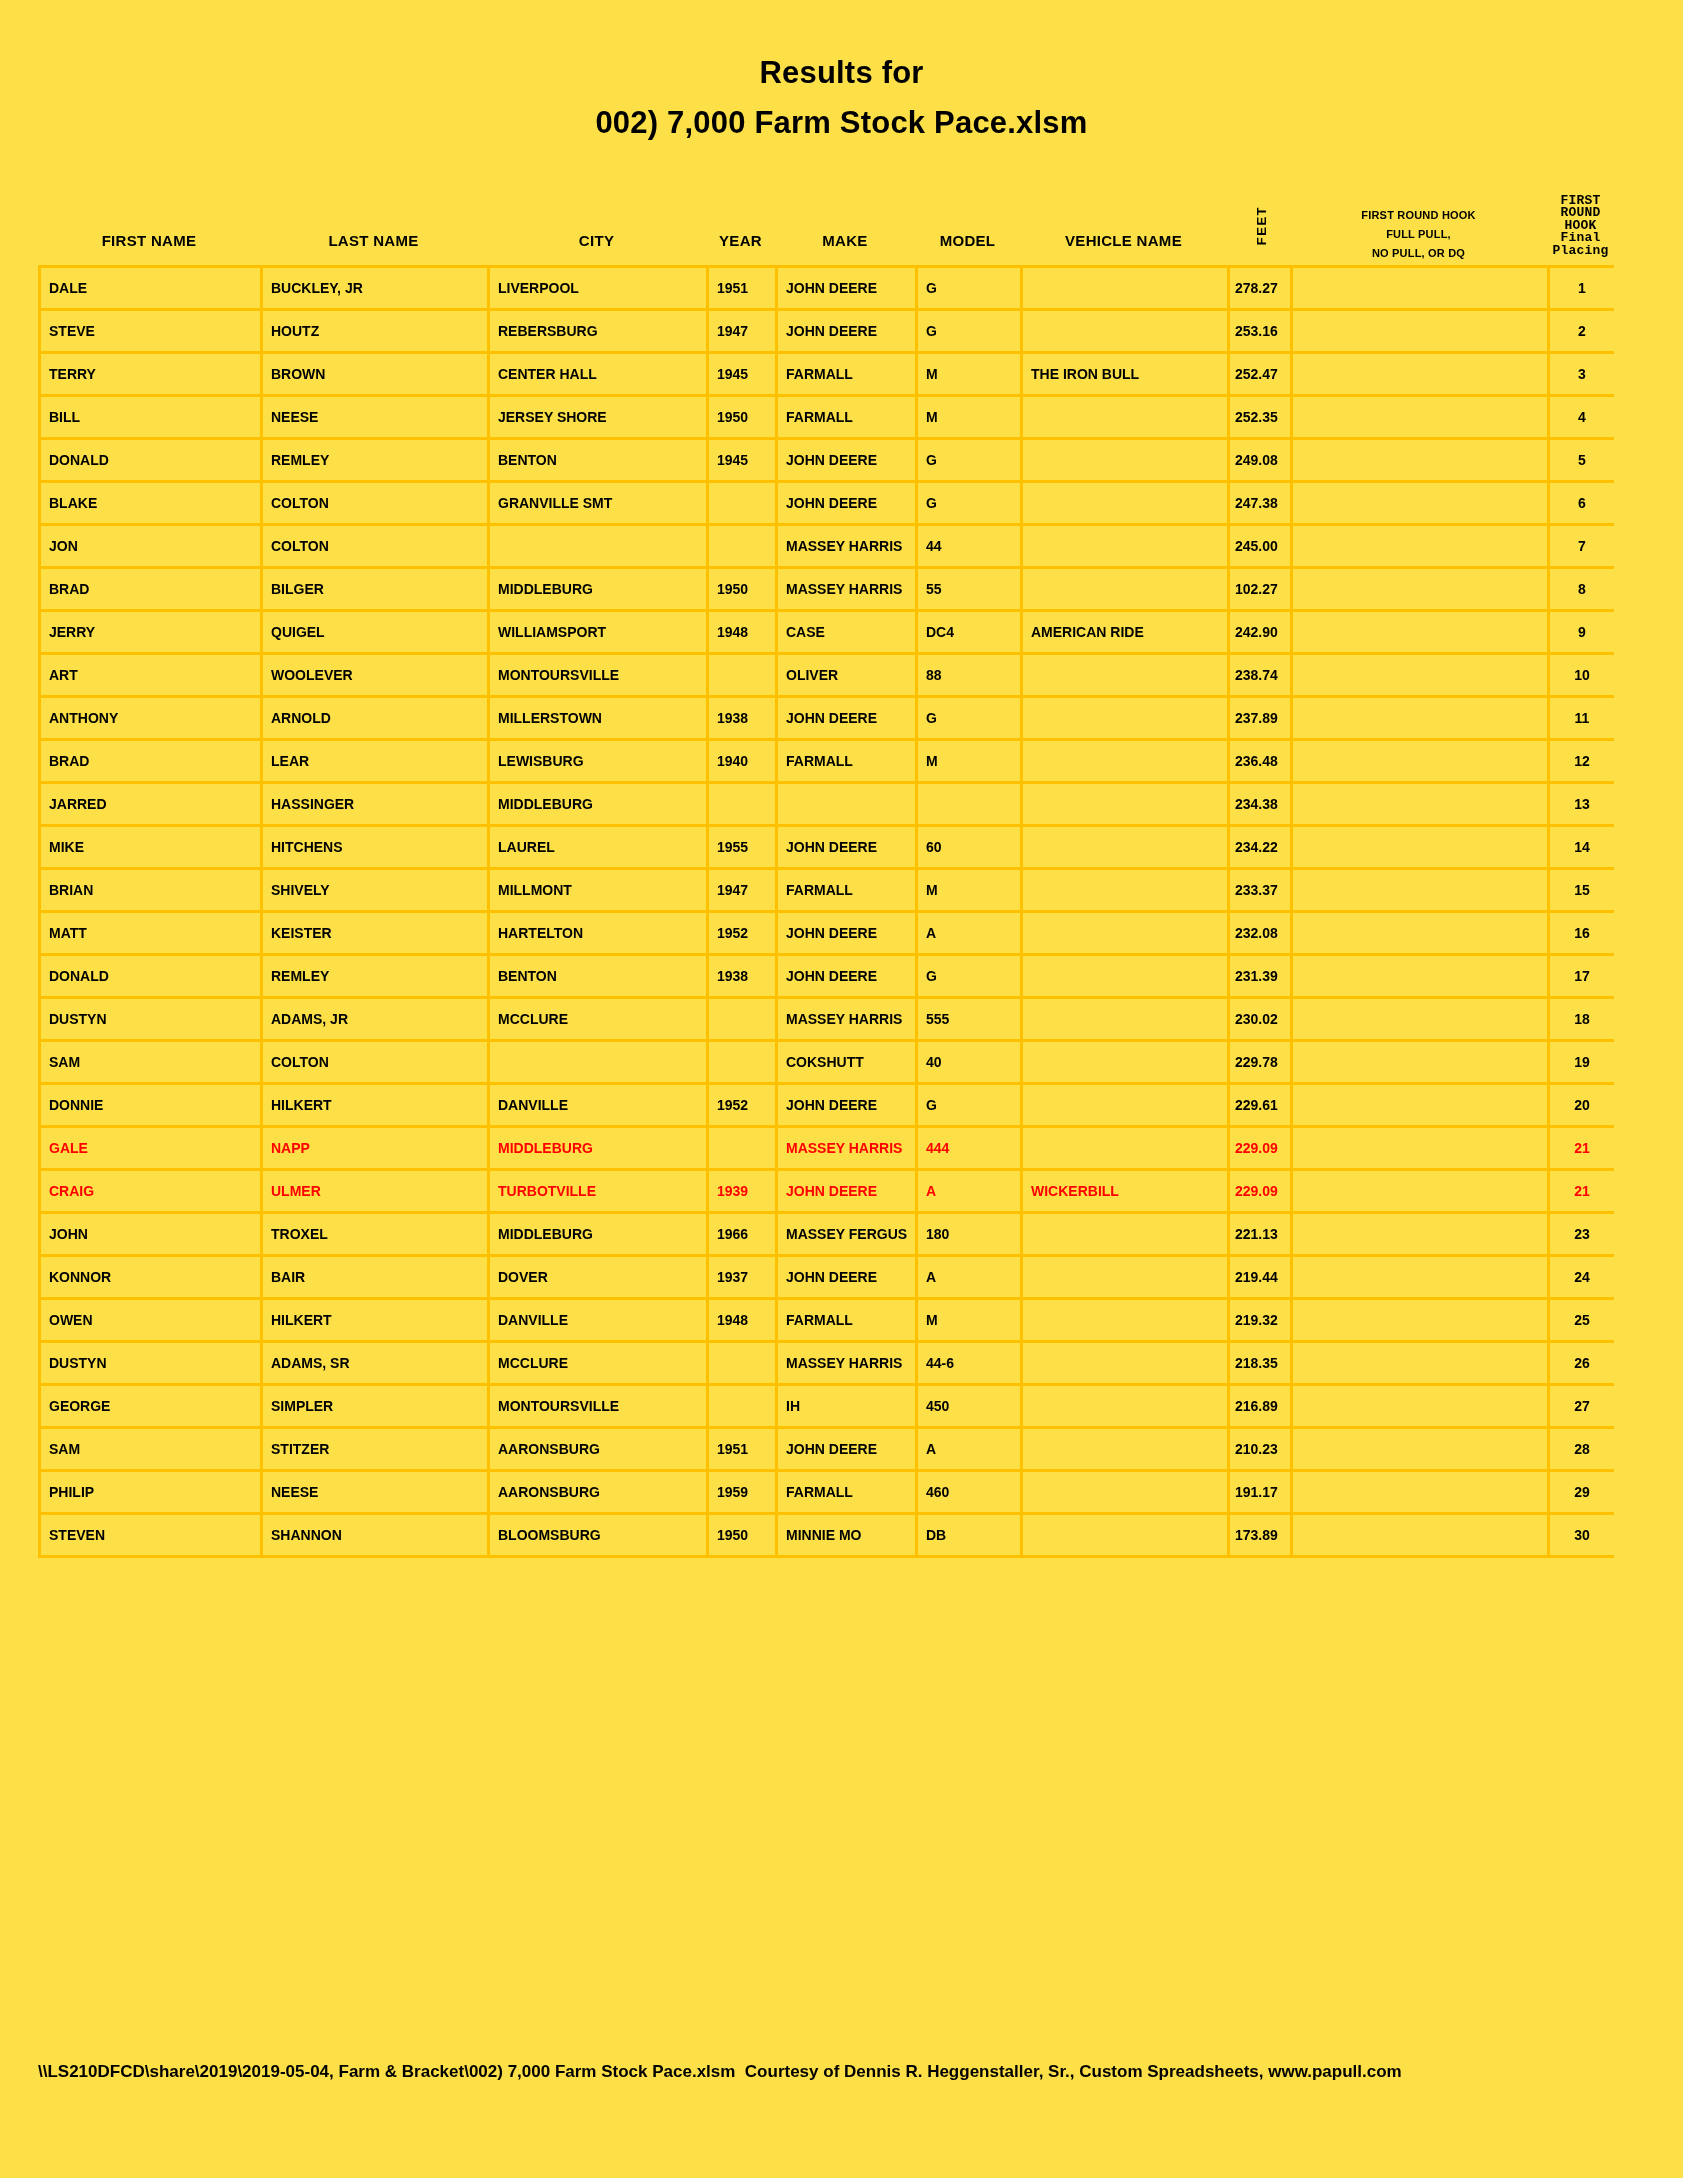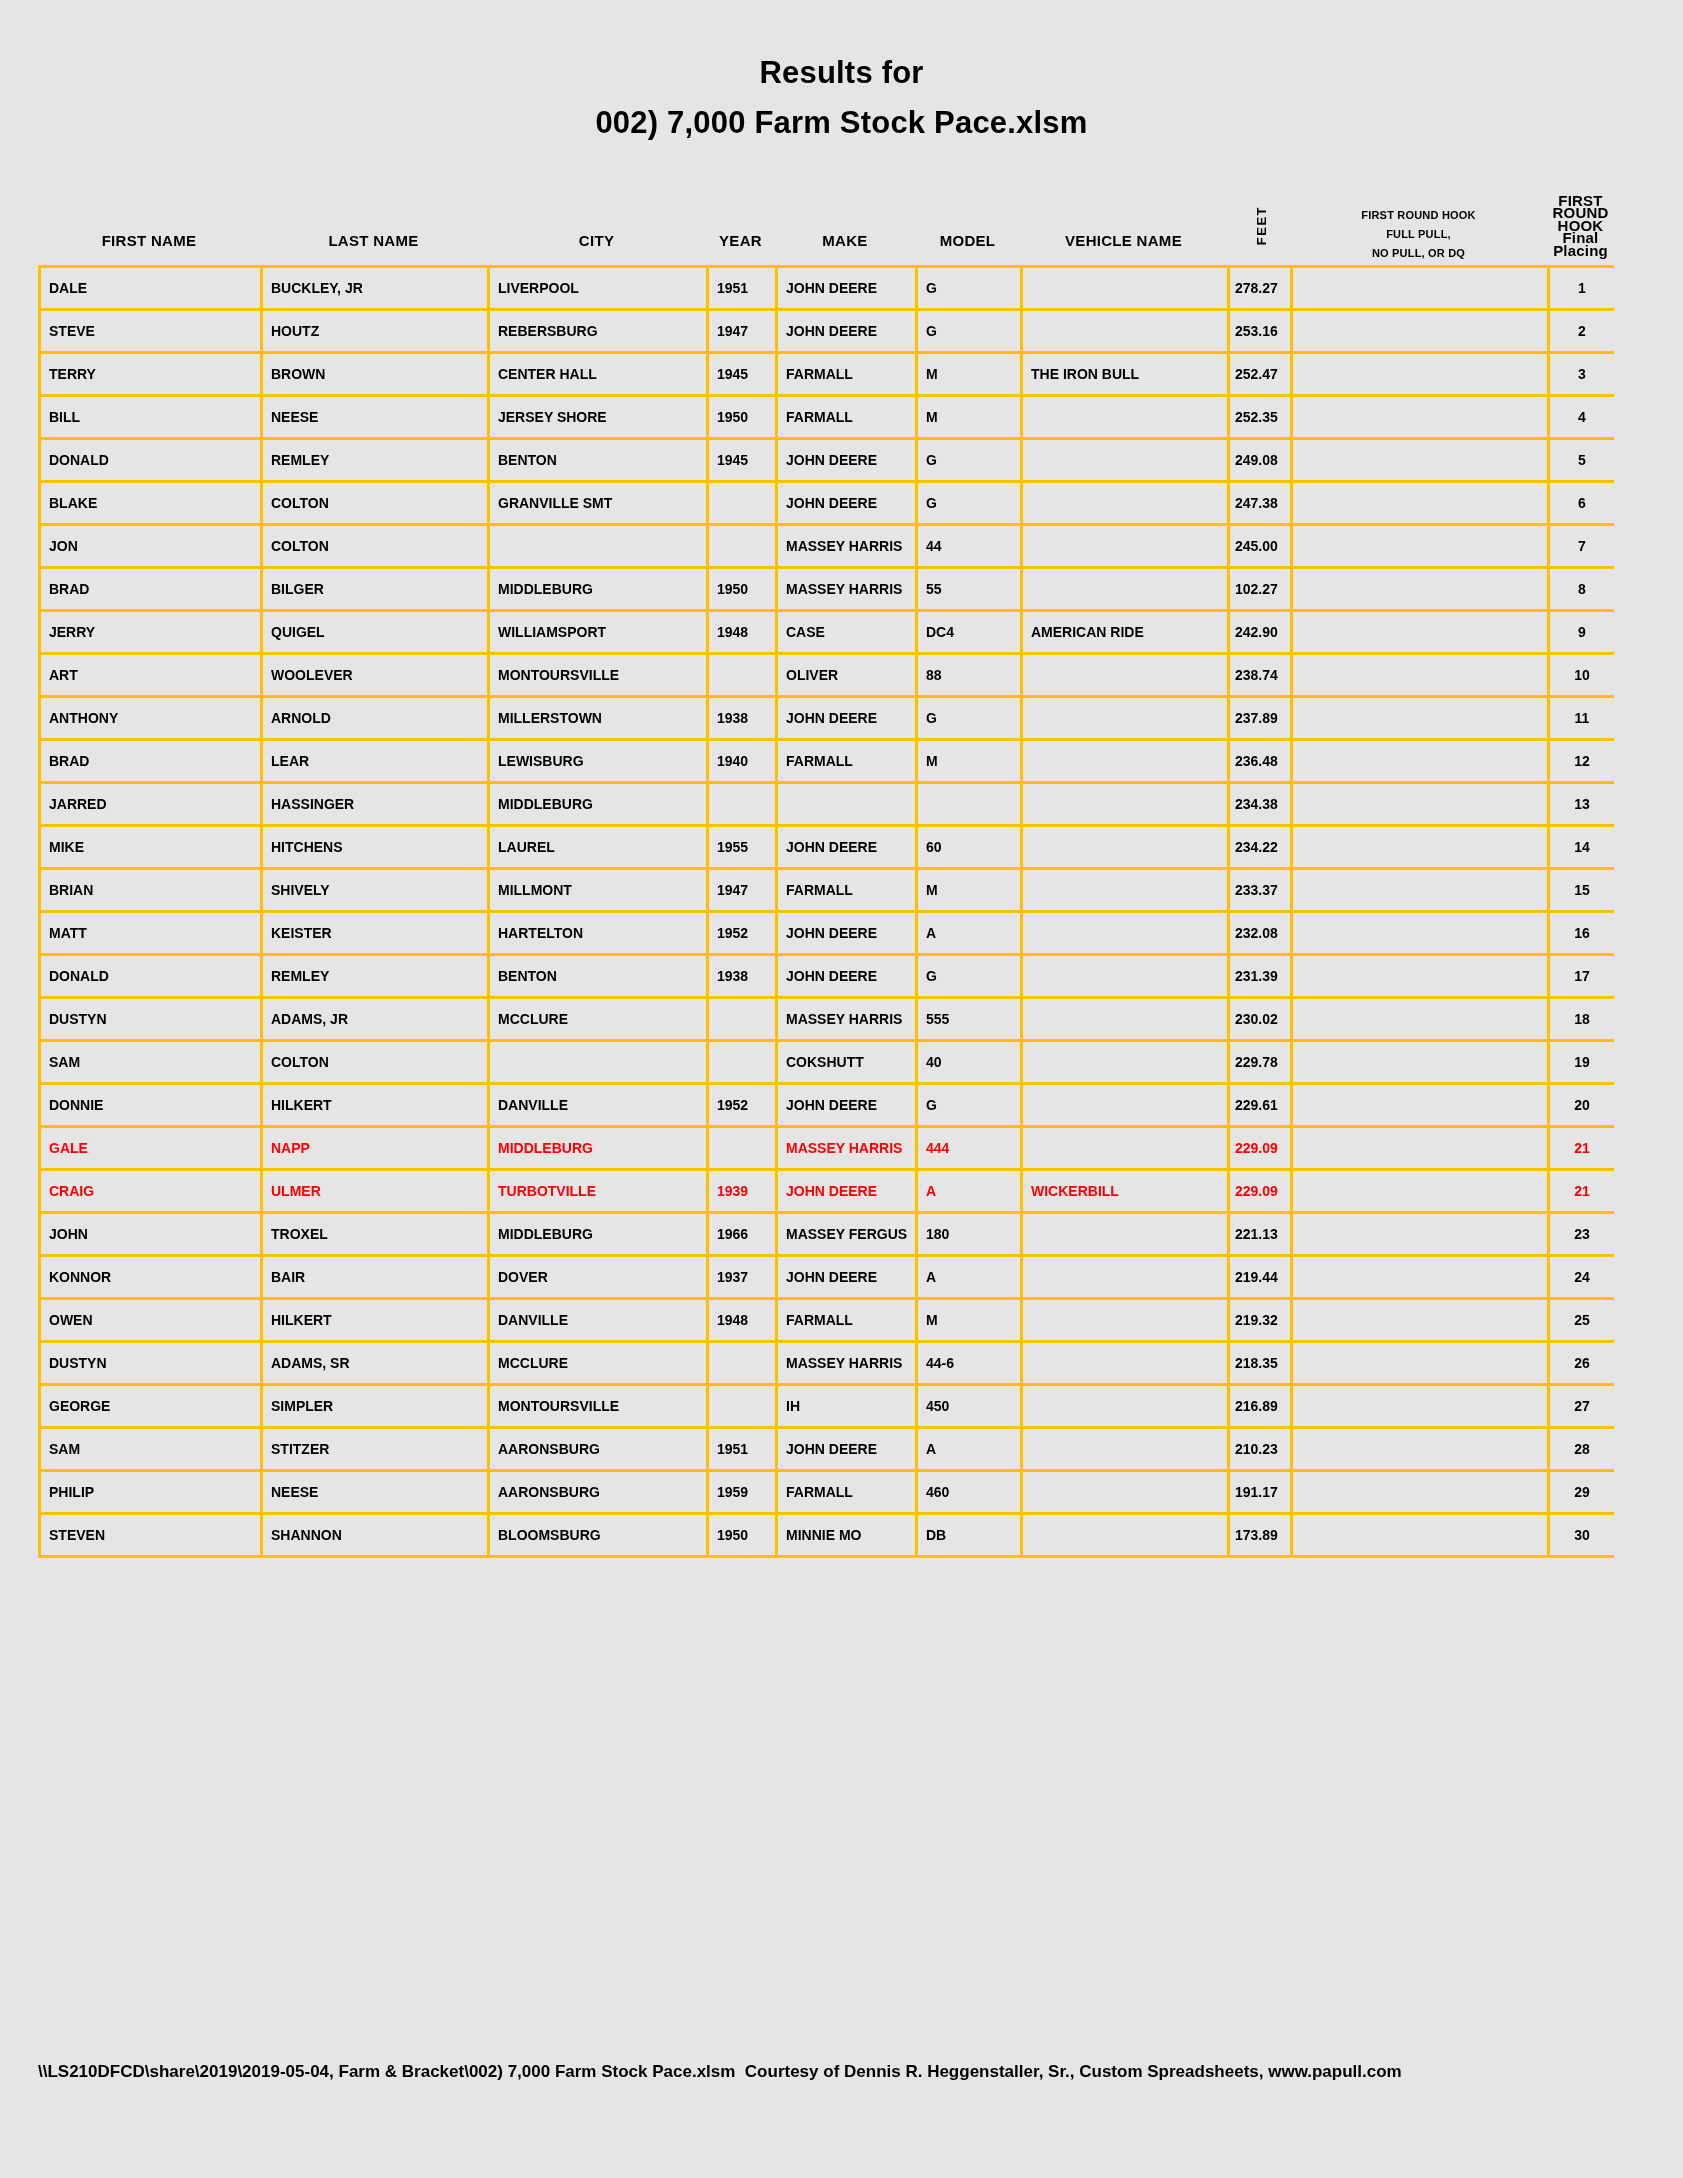--- a/index.html
+++ b/index.html
@@ -5,21 +5,21 @@
   :root{
     --grid:#FFC000;
     --hl:#FF0000;
     --ink:#000000;
   }
   *{margin:0;padding:0;box-sizing:border-box;}
   html,body{background:#ffffff;}
   .page{
     position:relative;
     width:1683px;height:2178px;
-    background:#e5e5e5;
+    background:#fde047;
     font-family:"Liberation Sans", sans-serif;
     color:var(--ink);
     overflow:hidden;
   }
   
   .title-block{
     position:absolute;top:48px;left:0;width:100%;
     text-align:center;
   }
   .title-line{
@@ -40,22 +40,22 @@
     font-weight:bold;text-align:center;
     font-size:15px;letter-spacing:0.3px;
     padding-bottom:16px;
     overflow:visible;
   }
   .hcell.small3{
     font-size:11px;line-height:19px;letter-spacing:0.2px;
     padding-bottom:2px;white-space:pre-line;
   }
   .hcell.tiny3{
-    font-size:15px;line-height:12.4px;letter-spacing:0.2px;
-    padding-bottom:8px;white-space:pre-line;
+    font-size:13px;line-height:12.4px;letter-spacing:0.2px;
+    padding-bottom:8px;white-space:pre-line;font-family:Liberation Mono, monospace;
   }
   .hcell.rot{
     display:flex;justify-content:center;align-items:flex-end;
     padding-bottom:20px;
   }
   .rot-label{
     writing-mode:vertical-rl;
     transform:rotate(180deg);
     font-size:13px;font-weight:bold;letter-spacing:1.5px;
   }

